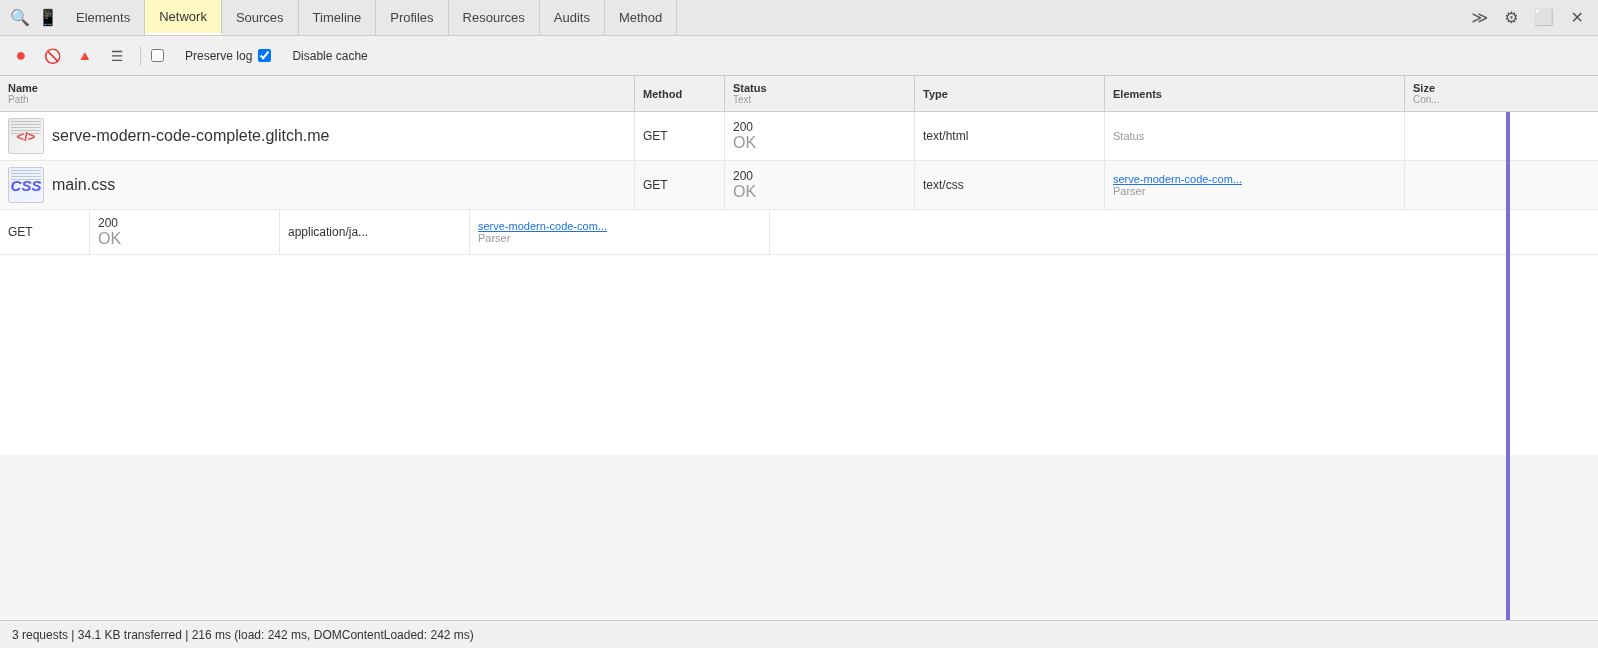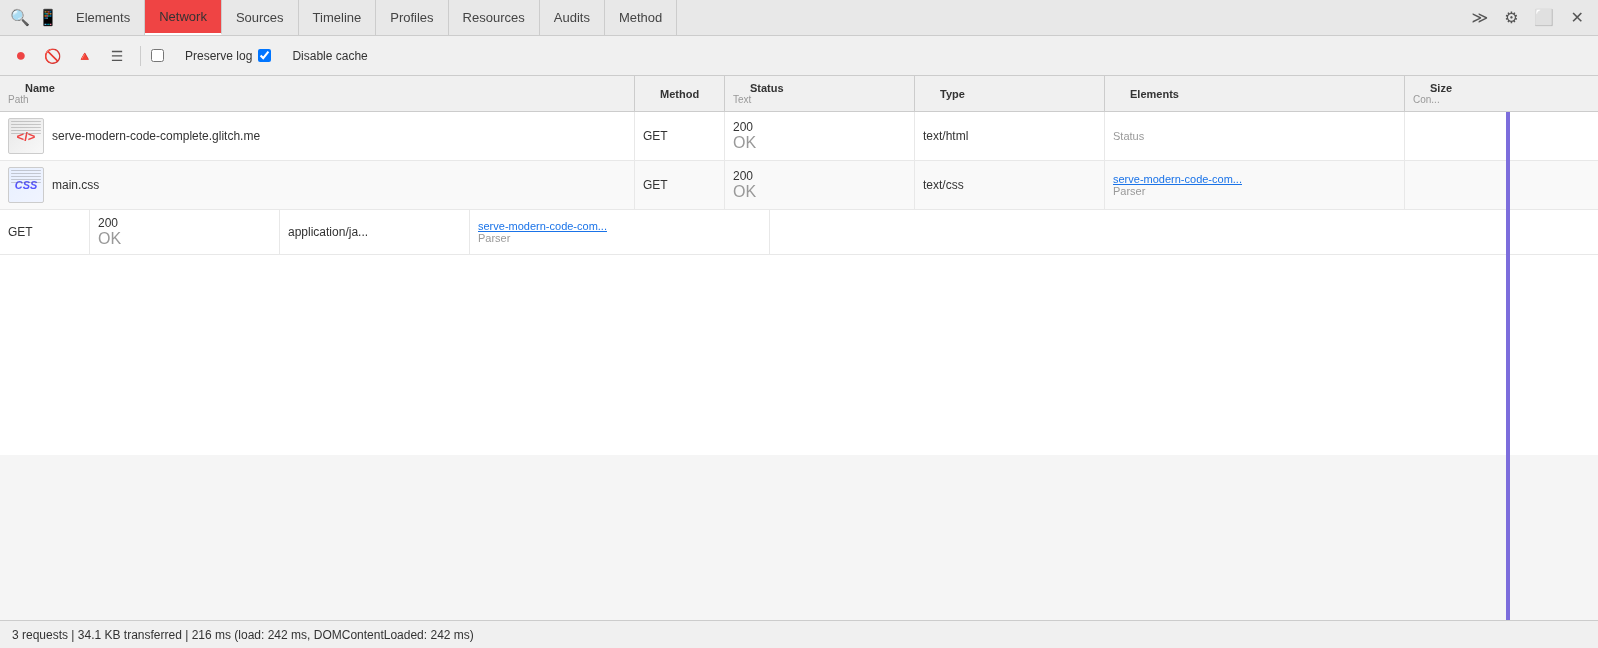--- a/index.html
+++ b/index.html
@@ -47,21 +47,21 @@
       height: 100%;
       display: flex;
       align-items: center;
       font-size: 13px;
       color: #444;
       cursor: pointer;
       border-right: 1px solid #ccc;
       user-select: none;
     }
     .nav-tab.active {
-      background: #ef4444;
+      background: #fef9c3;
       border-bottom: 2px solid #fff;
       color: #333;
       font-weight: 500;
     }
     .nav-right {
       display: flex;
       align-items: center;
       gap: 8px;
       padding-right: 4px;
     }
@@ -139,21 +139,21 @@
     .th-cell {
       padding: 2px 8px;
       border-right: 1px solid #ccc;
       display: flex;
       flex-direction: column;
       justify-content: center;
       cursor: pointer;
       user-select: none;
     }
     .th-cell:last-child { border-right: none; }
-    .th-main { font-weight: 600; font-size: 11px; margin-left: 17px; }
+    .th-main { font-weight: 600; font-size: 11px; }
     .th-sub { font-size: 10px; color: #999; font-weight: normal; }
 
     .table-body {
       flex: 1;
       overflow-y: auto;
     }
     .table-row {
       display: flex;
       align-items: stretch;
       border-bottom: 1px solid #e8e8e8;
@@ -210,21 +210,21 @@
     .file-icon-js {
       background: linear-gradient(135deg, #fff8e0 0%, #fff4c0 100%);
     }
     .html-icon-inner {
       color: #e44;
       font-size: 13px;
       font-weight: bold;
     }
     .css-icon-inner {
       color: #55f;
-      font-size: 11px;
+      font-size: 15px;
       font-weight: bold;
       font-style: italic;
     }
     .js-icon-inner {
       color: #e84;
       font-size: 11px;
       font-weight: bold;
     }
     .icon-lines {
       position: absolute;
@@ -235,21 +235,21 @@
       flex-direction: column;
       gap: 2px;
       opacity: 0.3;
     }
     .icon-line {
       height: 1px;
       background: #666;
       border-radius: 1px;
     }
     .file-name {
-      font-size: 12px;
+      font-size: 16px;
       color: #333;
       white-space: nowrap;
       overflow: hidden;
       text-overflow: ellipsis;
     }
     .status-code {
       font-size: 12px;
       color: #333;
     }
     .status-text {

